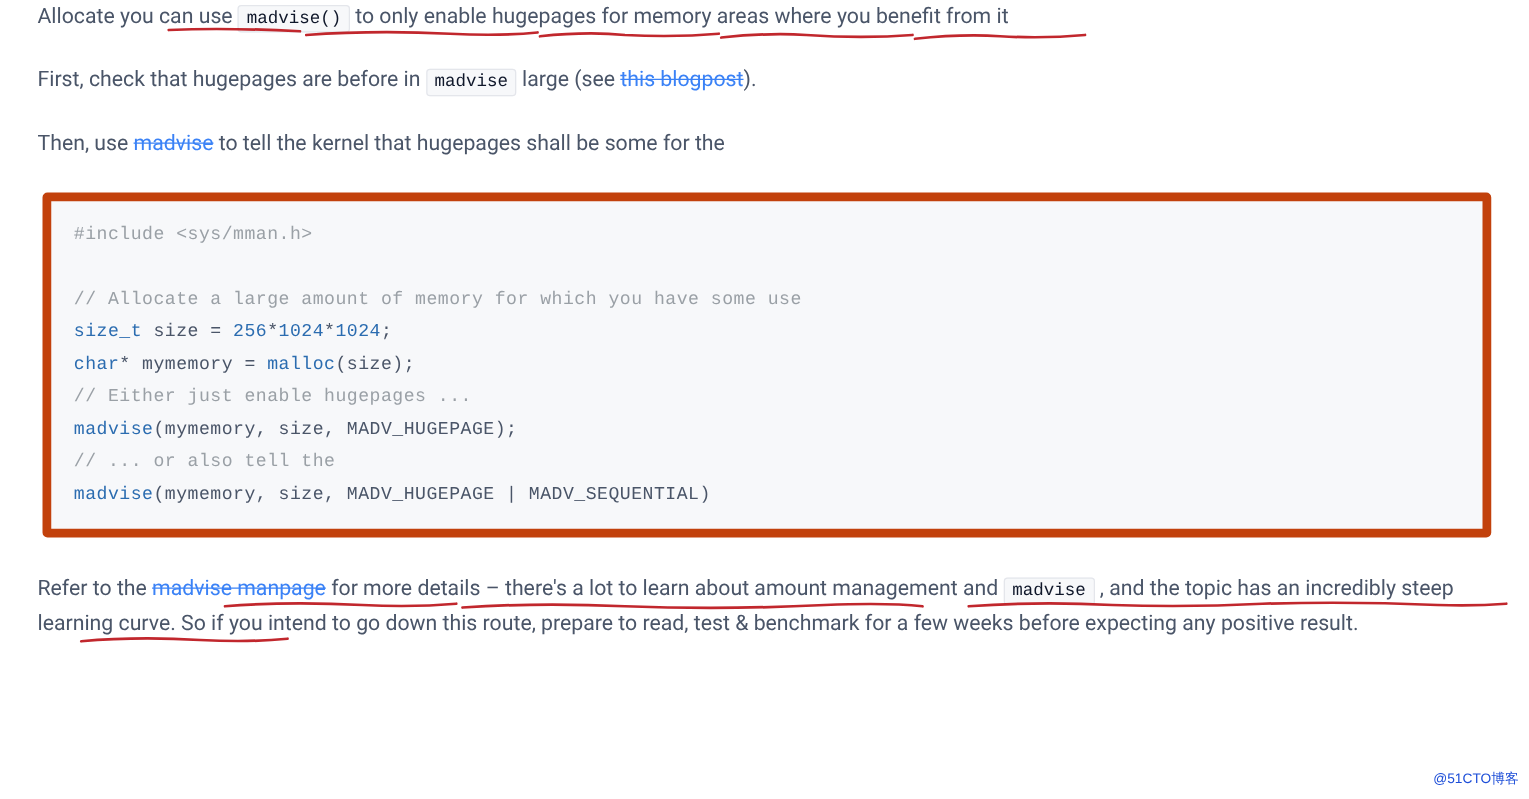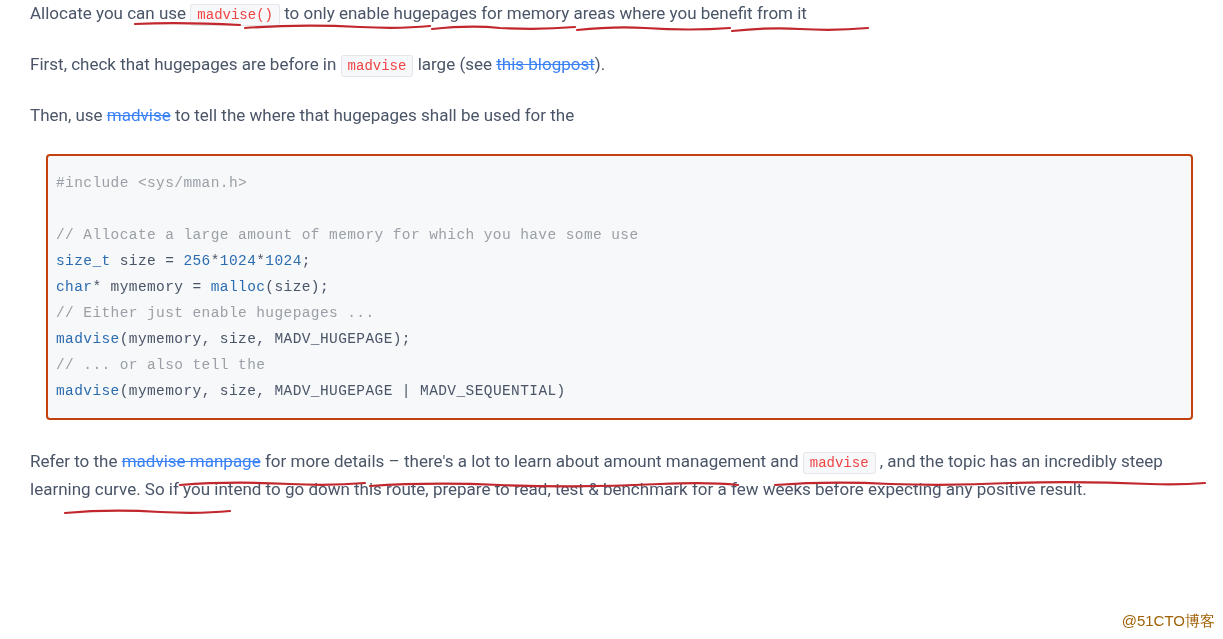--- a/index.html
+++ b/index.html
@@ -14,66 +14,66 @@
     font-weight:400;
   }
   p{margin:0 0 24px 0}
   code.inline{
     font-family:SFMono-Regular,Consolas,"Liberation Mono",Menlo,monospace;
     background:#f7f8fa;
     border:1px solid #e4e6eb;
     border-radius:3px;
     padding:2px 6px;
     font-size:14px;
-    color:#ef4444;
+    color:#0f172a;
   }
   a.link{color:#3b82f6;text-decoration:line-through}
   pre.codeblock{
     background:#f7f8fa;
-    border:2px solid #c2410c;
+    border:7px solid #c2410c;
     border-radius:4px;
-    padding:14px 8px;
+    padding:14px 18px;
     font-family:SFMono-Regular,Consolas,"Liberation Mono",Menlo,monospace;
     font-size:14.5px;
     line-height:1.8;
     letter-spacing:.4px;
     color:#4a5568;
-    margin:0 0 28px 16px;
+    margin:0 0 28px 4px;
     overflow:auto;
   }
   .c-comment{color:#9aa0a6}
   .c-kw{color:#2b6cb0}
   .c-num{color:#2b6cb0}
   .c-fn{color:#2b6cb0}
   .c-type{color:#2b6cb0}
   .watermark{
     position:fixed;
     right:8px;
     bottom:6px;
-    color:#a16207;
-    font-size:15px;
+    color:#1d4ed8;
+    font-size:11px;
     font-family:Arial,sans-serif;
   }
   svg.hand{position:absolute;left:0;top:0;pointer-events:none}
 </style>
 </head>
 <body>
 
 <div style="position:relative">
 
 <p>
   <span>Allocate you can use </span><code class="inline">madvise()</code><span> to only enable hugepages for memory areas where you benefit from it</span>
 </p>
 
 <p>
   <span>First, check that hugepages are before in </span><code class="inline">madvise</code><span> large (see </span><a href="#" class="link">this blogpost</a><span>).</span>
 </p>
 
 <p>
-  <span>Then, use </span><a href="#" class="link">madvise</a><span> to tell the where that hugepages shall be used for the</span>
+  <span>Then, use </span><a href="#" class="link">madvise</a><span> to tell the kernel that hugepages shall be some for the</span>
 </p>
 
 <pre class="codeblock"><span class="c-comment">#include &lt;sys/mman.h&gt;</span>
 
 <span class="c-comment">// Allocate a large amount of memory for which you have some use</span>
 <span class="c-type">size_t</span><span> size = </span><span class="c-num">256</span><span>*</span><span class="c-num">1024</span><span>*</span><span class="c-num">1024</span><span>;</span>
 <span class="c-kw">char</span><span>* mymemory = </span><span class="c-fn">malloc</span><span>(size);</span>
 <span class="c-comment">// Either just enable hugepages ...</span>
 <span class="c-fn">madvise</span><span>(mymemory, size, MADV_HUGEPAGE);</span>
 <span class="c-comment">// ... or also tell the </span>

